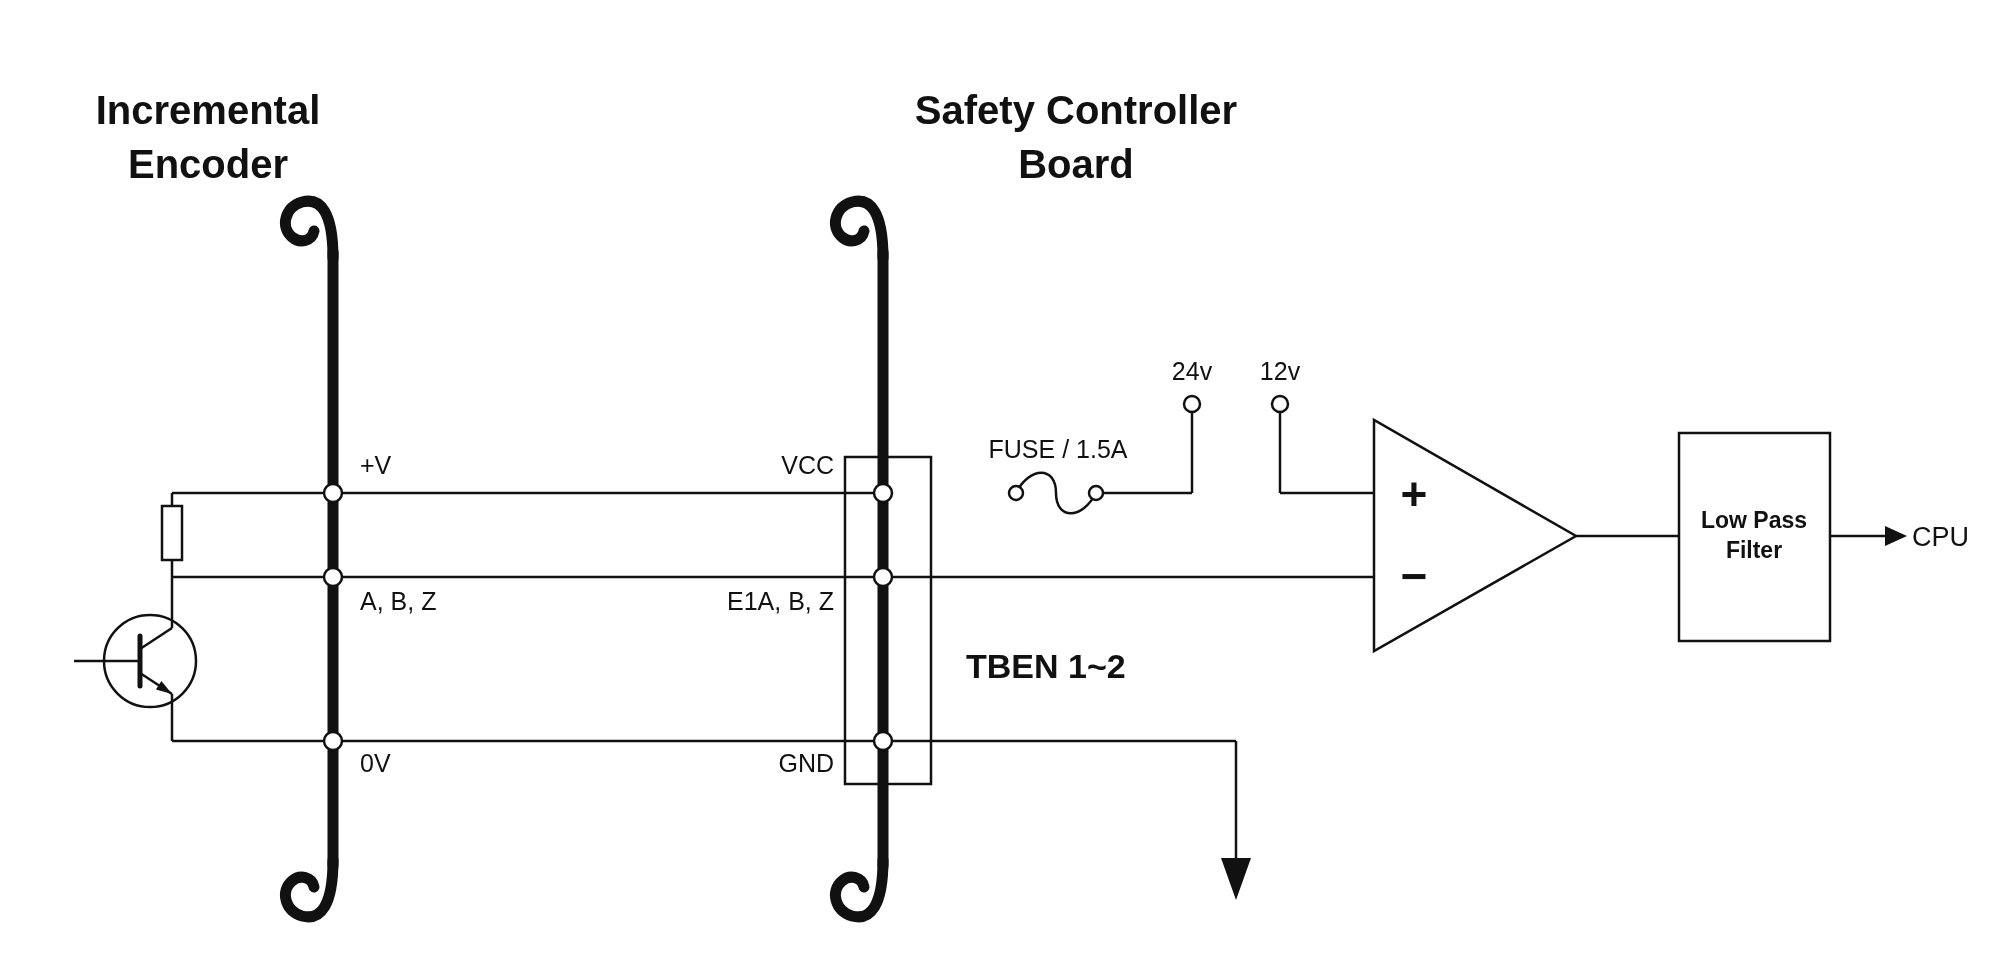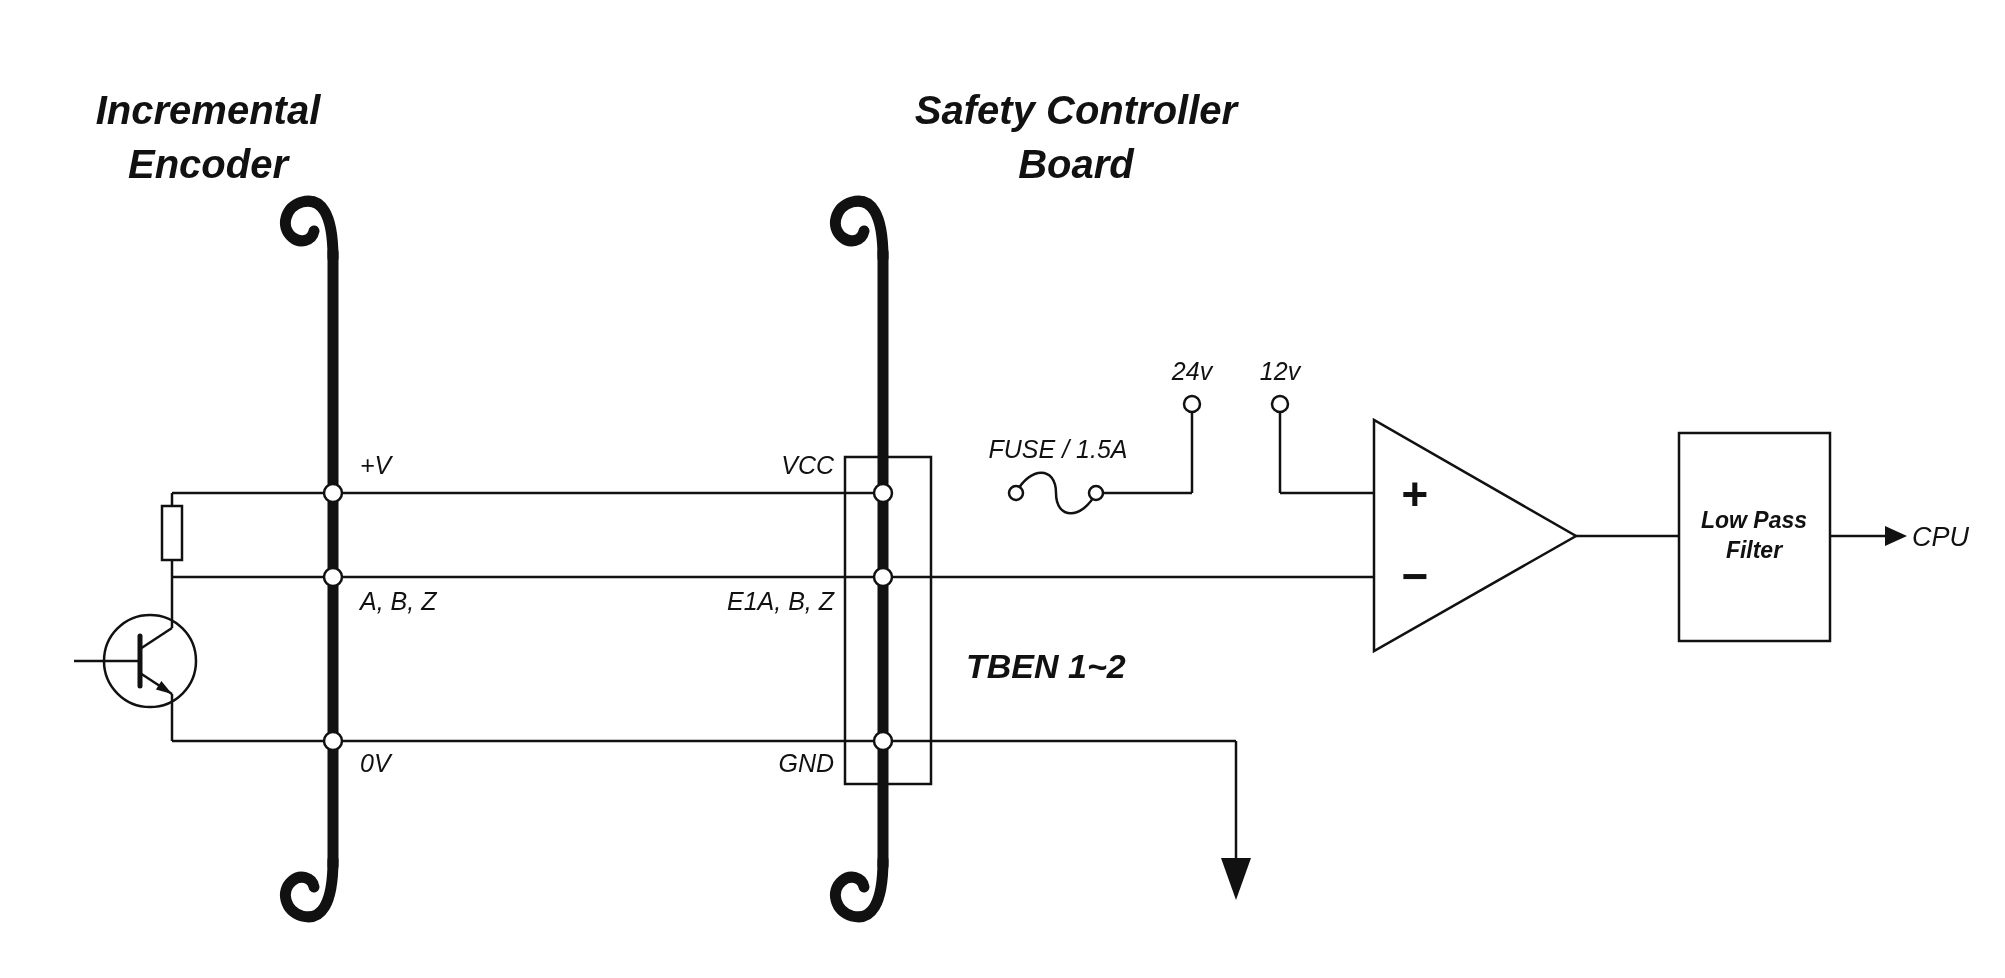--- a/index.html
+++ b/index.html
@@ -6,21 +6,20 @@
     margin: 0;
     padding: 0;
     background: #ffffff;
   }
   #stage {
     position: relative;
     width: 2005px;
     height: 978px;
     background: #ffffff;
     overflow: hidden;
-    font-style: italic;
   }
   svg { display: block; }
   text {
     font-family: "Liberation Sans", sans-serif;
     fill: #111111;
   }
   .title { font-size: 40px; font-weight: bold; }
   .label { font-size: 25px; }
   .tben  { font-size: 34px; font-weight: bold; }
   .sign  { font-size: 46px; font-weight: bold; }

